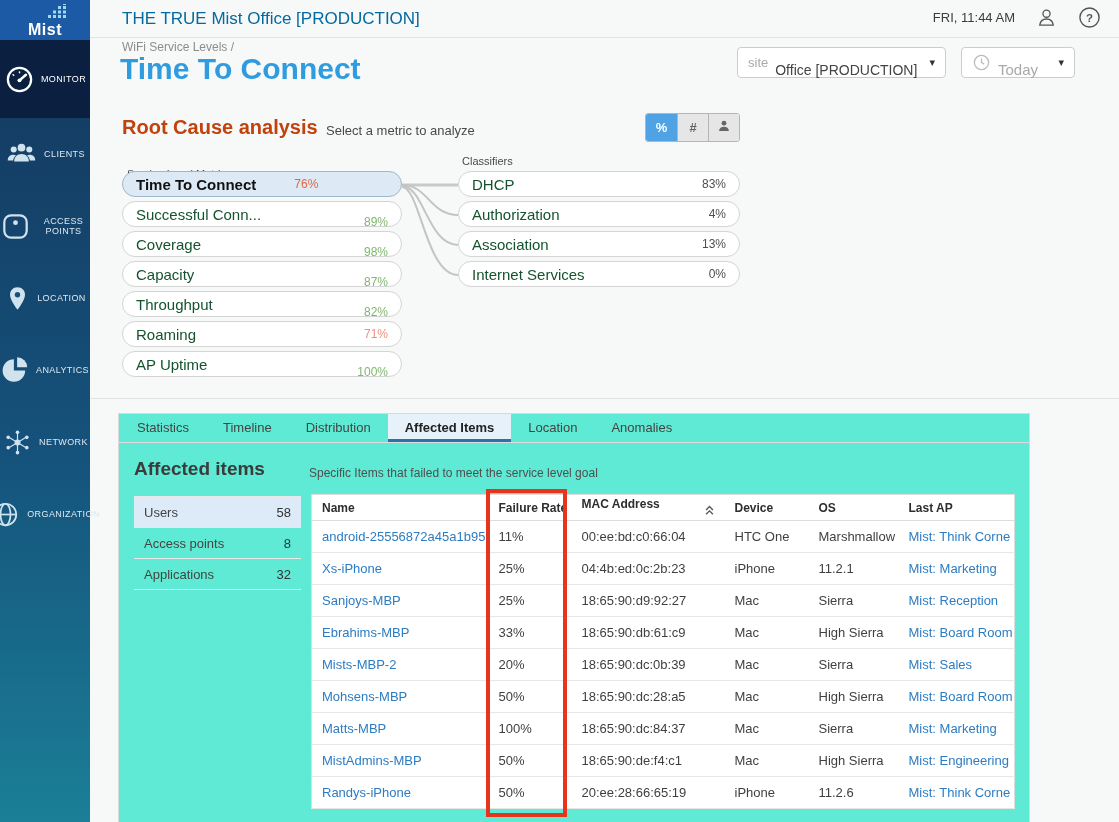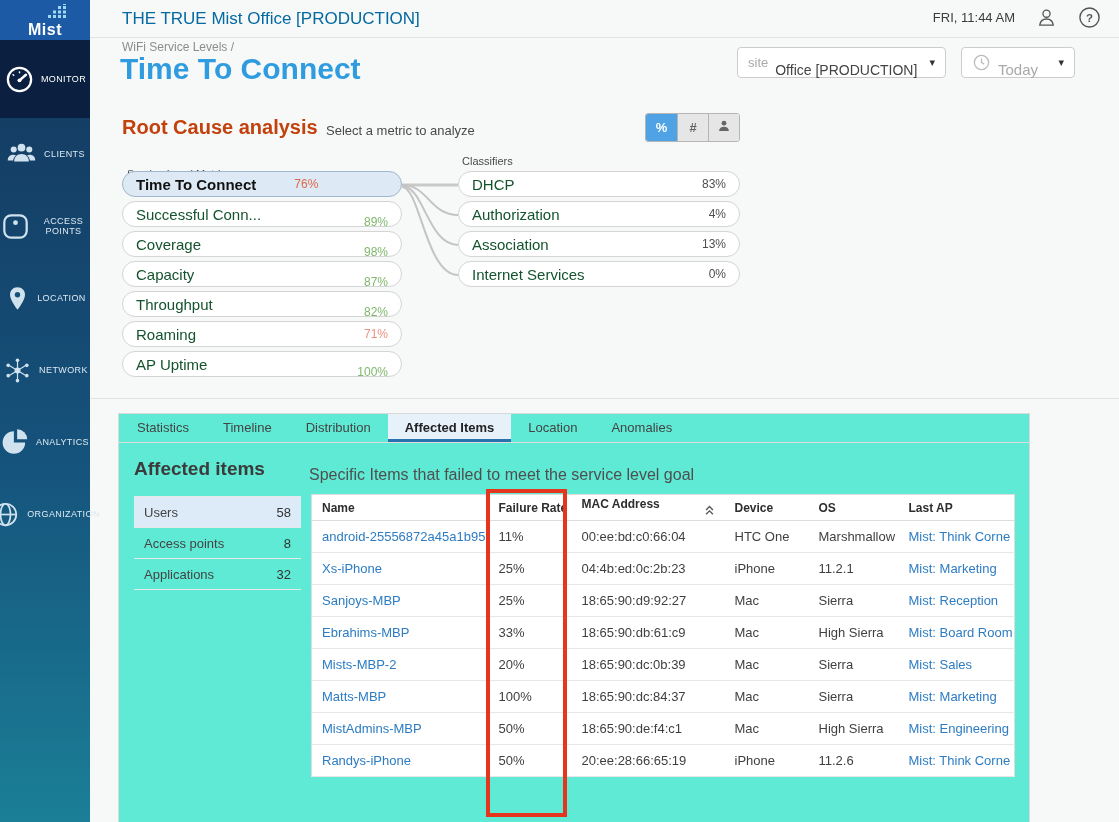--- a/index.html
+++ b/index.html
@@ -68,21 +68,21 @@
 
   .section-divider { position:absolute; left:90px; top:398px; width:1029px; border-bottom:1px solid #e3e3e3; }
 
   
   .panel { position:absolute; left:118px; top:413px; width:912px; height:409px; background:#5eead4;
     border:1px solid #d9d9d9; border-bottom:none; }
   .tabs { display:flex; height:29px; border-bottom:1px solid #dcdcdc; padding-left:1px; }
   .tab { padding:0 17px; line-height:28px; font-size:13px; color:#444; cursor:pointer; }
   .tab.active { font-weight:bold; color:#222; background:#e7f1fa; box-shadow:inset 0 -3px 0 #2a72ae; }
   .affected-title { position:absolute; left:15px; top:44px; font-size:19px; font-weight:bold; color:#3b3b3b; }
-  .affected-sub { position:absolute; left:190px; top:52px; font-size:16px; color:#4f4f4f; }
+  .affected-sub { position:absolute; left:190px; top:52px; font-size:12px; color:#4f4f4f; }
 
   .cat-list { position:absolute; left:15px; top:82px; width:167px; border-top:1px solid #e8e8e8; }
   .cat-row { height:31px; border-bottom:1px solid #e8e8e8; display:flex; align-items:center; padding:0 10px; font-size:13px; color:#444; cursor:pointer; }
   .cat-row.selected { background:#dcebf7; }
   .cat-count { margin-left:auto; color:#333; }
 
   .table-wrap { position:absolute; left:192px; top:80px; width:703px; }
   table { width:703px; border-collapse:collapse; table-layout:fixed; background:#fff; border:1px solid #dddddd; border-bottom:none; }
   th { text-align:left; font-size:12px; font-weight:bold; color:#2e2e2e; padding:0 10px; height:26px;
     border-bottom:1px solid #dddddd; cursor:pointer; white-space:nowrap; overflow:hidden; }
@@ -157,48 +157,48 @@
           <span class="side-icon">
             <svg viewBox="0 0 36 36" width="27" height="27">
               <path d="M18 3c-6 0-10 4.4-10 10 0 7.5 10 20 10 20s10-12.5 10-20c0-5.6-4-10-10-10z" fill="currentColor"></path>
               <circle cx="18" cy="13" r="3.6" fill="#14527a"></circle>
             </svg>
           </span>
           <div class="side-label">LOCATION</div>
         </div>
         <div class="side-item">
           <span class="side-icon">
+            <svg viewBox="0 0 36 36" width="29" height="29" fill="currentColor">
+              <path d="M16 18 L16 4 A14 14 0 1 0 30 18 Z"></path>
+              <path d="M20 14 L20 1.5 A12.5 12.5 0 0 1 32.5 14 Z"></path>
+            </svg>
+          </span>
+          <div class="side-label">ANALYTICS</div>
+        </div>
+        <div class="side-item">
+          <span class="side-icon">
             <svg viewBox="0 0 36 36" width="31" height="31">
               <g stroke="currentColor" stroke-width="1.4">
                 <line x1="18" y1="18" x2="18" y2="7"></line>
                 <line x1="18" y1="18" x2="28" y2="12"></line>
                 <line x1="18" y1="18" x2="28" y2="24"></line>
                 <line x1="18" y1="18" x2="18" y2="29"></line>
                 <line x1="18" y1="18" x2="8" y2="24"></line>
                 <line x1="18" y1="18" x2="8" y2="12"></line>
               </g>
               <circle cx="18" cy="18" r="3.4" fill="currentColor"></circle>
               <circle cx="18" cy="6.2" r="2.1" fill="currentColor"></circle>
               <circle cx="28.8" cy="12" r="2.1" fill="currentColor"></circle>
               <circle cx="28.8" cy="24" r="2.1" fill="currentColor"></circle>
               <circle cx="18" cy="29.8" r="2.1" fill="currentColor"></circle>
               <circle cx="7.2" cy="24" r="2.1" fill="currentColor"></circle>
               <circle cx="7.2" cy="12" r="2.1" fill="currentColor"></circle>
             </svg>
           </span>
           <div class="side-label">NETWORK</div>
-        </div>
-        <div class="side-item">
-          <span class="side-icon">
-            <svg viewBox="0 0 36 36" width="29" height="29" fill="currentColor">
-              <path d="M16 18 L16 4 A14 14 0 1 0 30 18 Z"></path>
-              <path d="M20 14 L20 1.5 A12.5 12.5 0 0 1 32.5 14 Z"></path>
-            </svg>
-          </span>
-          <div class="side-label">ANALYTICS</div>
         </div>
         <div class="side-item">
           <span class="side-icon">
             <svg viewBox="0 0 36 36" width="31" height="31" fill="none" stroke="currentColor" stroke-width="2">
               <circle cx="18" cy="18" r="12.5"></circle>
               <ellipse cx="18" cy="18" rx="5.8" ry="12.5"></ellipse>
               <line x1="5.5" y1="18" x2="30.5" y2="18"></line>
             </svg>
           </span>
           <div class="side-label">ORGANIZATION</div>
@@ -400,20 +400,28 @@
             </tr>
             <tr>
               <td><a class="cell-link">Mists-MBP-2</a></td>
               <td>20%</td>
               <td>18:65:90:dc:0b:39</td>
               <td>Mac</td>
               <td>Sierra</td>
               <td><a class="cell-link">Mist: Sales</a></td>
             </tr>
             <tr>
+              <td><a class="cell-link">Mohsens-MBP</a></td>
+              <td>50%</td>
+              <td>18:65:90:dc:28:a5</td>
+              <td>Mac</td>
+              <td>High Sierra</td>
+              <td><a class="cell-link">Mist: Board Room</a></td>
+            </tr>
+            <tr>
               <td><a class="cell-link">Matts-MBP</a></td>
               <td>100%</td>
               <td>18:65:90:dc:84:37</td>
               <td>Mac</td>
               <td>Sierra</td>
               <td><a class="cell-link">Mist: Marketing</a></td>
             </tr>
             <tr>
               <td><a class="cell-link">MistAdmins-MBP</a></td>
               <td>50%</td>

